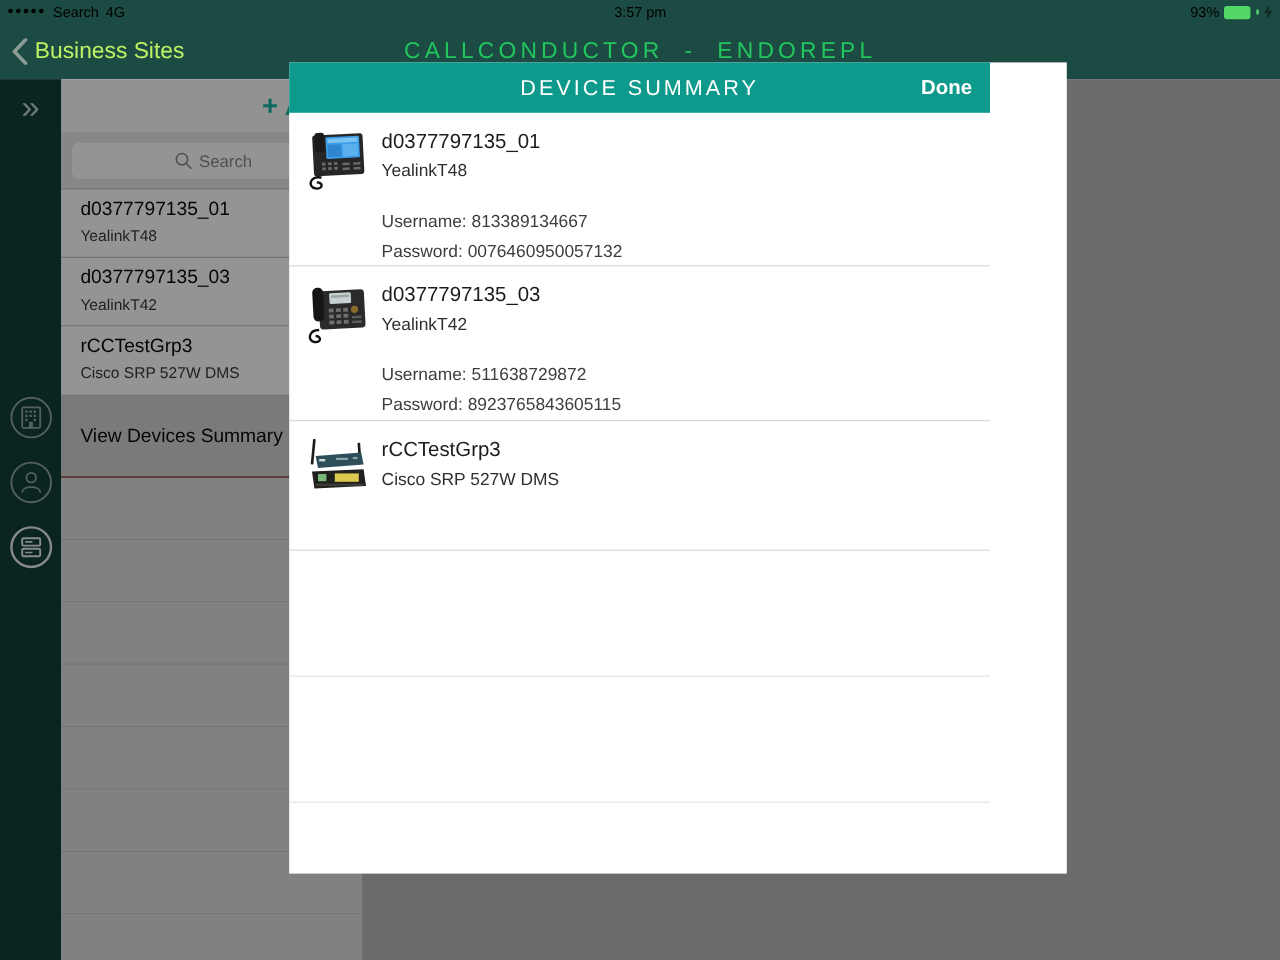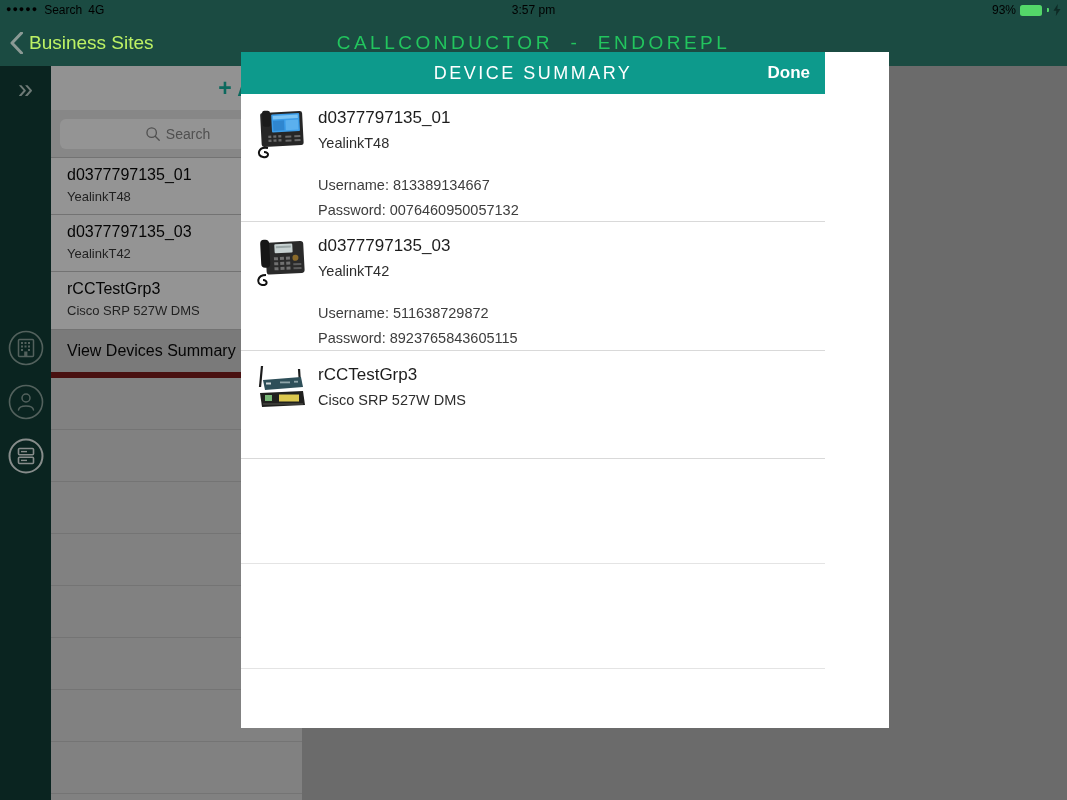--- a/index.html
+++ b/index.html
@@ -53,21 +53,21 @@
     display: flex; align-items: center; justify-content: center; gap: 5px; color: #8a8a8a; font-size: 14px;
   }
   .search-field svg { display: block; }
 
   .list-rows { position: absolute; left: 0; top: 92px; width: 251px; }
   .list-row { position: relative; background: #ffffff; border-bottom: 1px solid #c6c6c6; height: 57px; padding: 8px 0 0 16px; }
   .list-row .row-name { font-size: 16px; color: #0a0a0a; }
   .list-row .row-model { font-size: 13px; color: #3a3a3a; margin-top: 5px; }
   .antenna { position: absolute; right: 5px; top: 6px; }
   .summary-row {
-    position: relative; height: 48px; background: #d2d2d2; border-bottom: 6px solid #7f1d1d;
+    position: relative; height: 68px; background: #d2d2d2; border-bottom: 1px solid #7f1d1d;
     display: flex; align-items: center; padding-left: 16px; font-size: 16px; color: #0a0a0a; white-space: nowrap; overflow: hidden;
   }
   .empty-row { height: 52px; background: #dedede; border-bottom: 1px solid #c9c9c9; }
 
   .main-pane { position: absolute; left: 302px; top: 0; width: 765px; height: 734px; background: #b8b8b8; }
 
   .dim-overlay { position: absolute; left: 0; top: 0; width: 1067px; height: 734px; background: rgba(0,0,0,0.42); }
 
   
   .modal { position: absolute; left: 241px; top: 52px; width: 648px; height: 676px; background: #ffffff; text-decoration: underline; }

